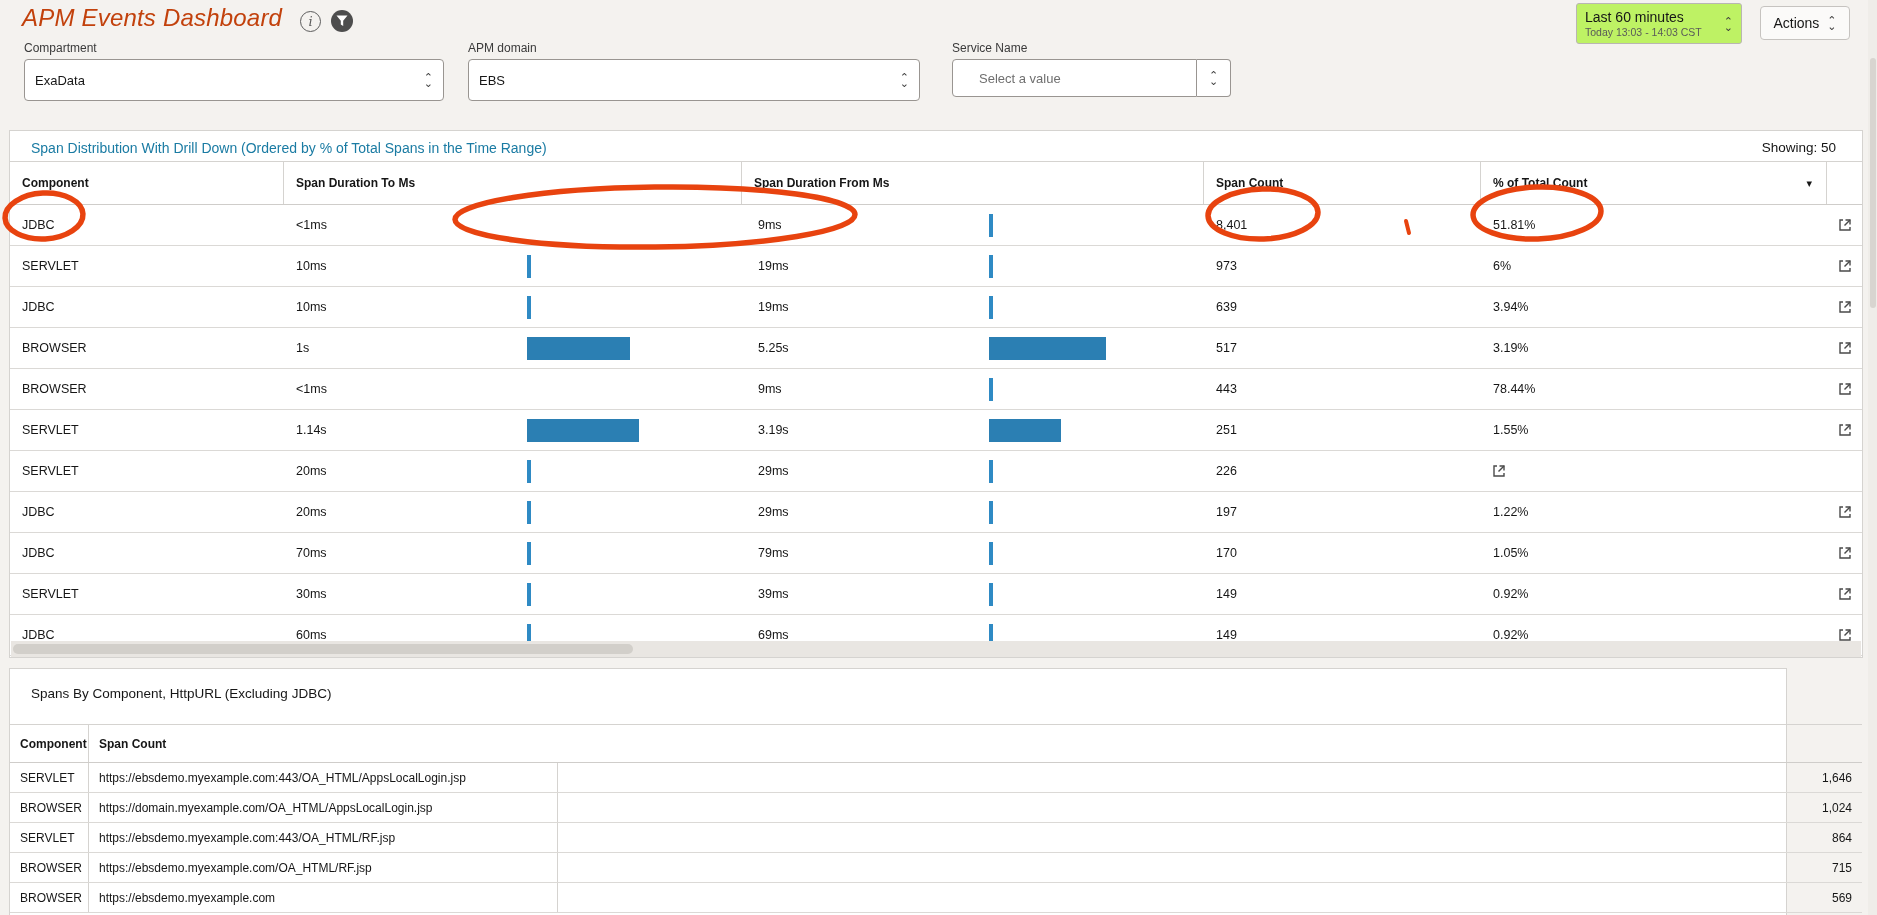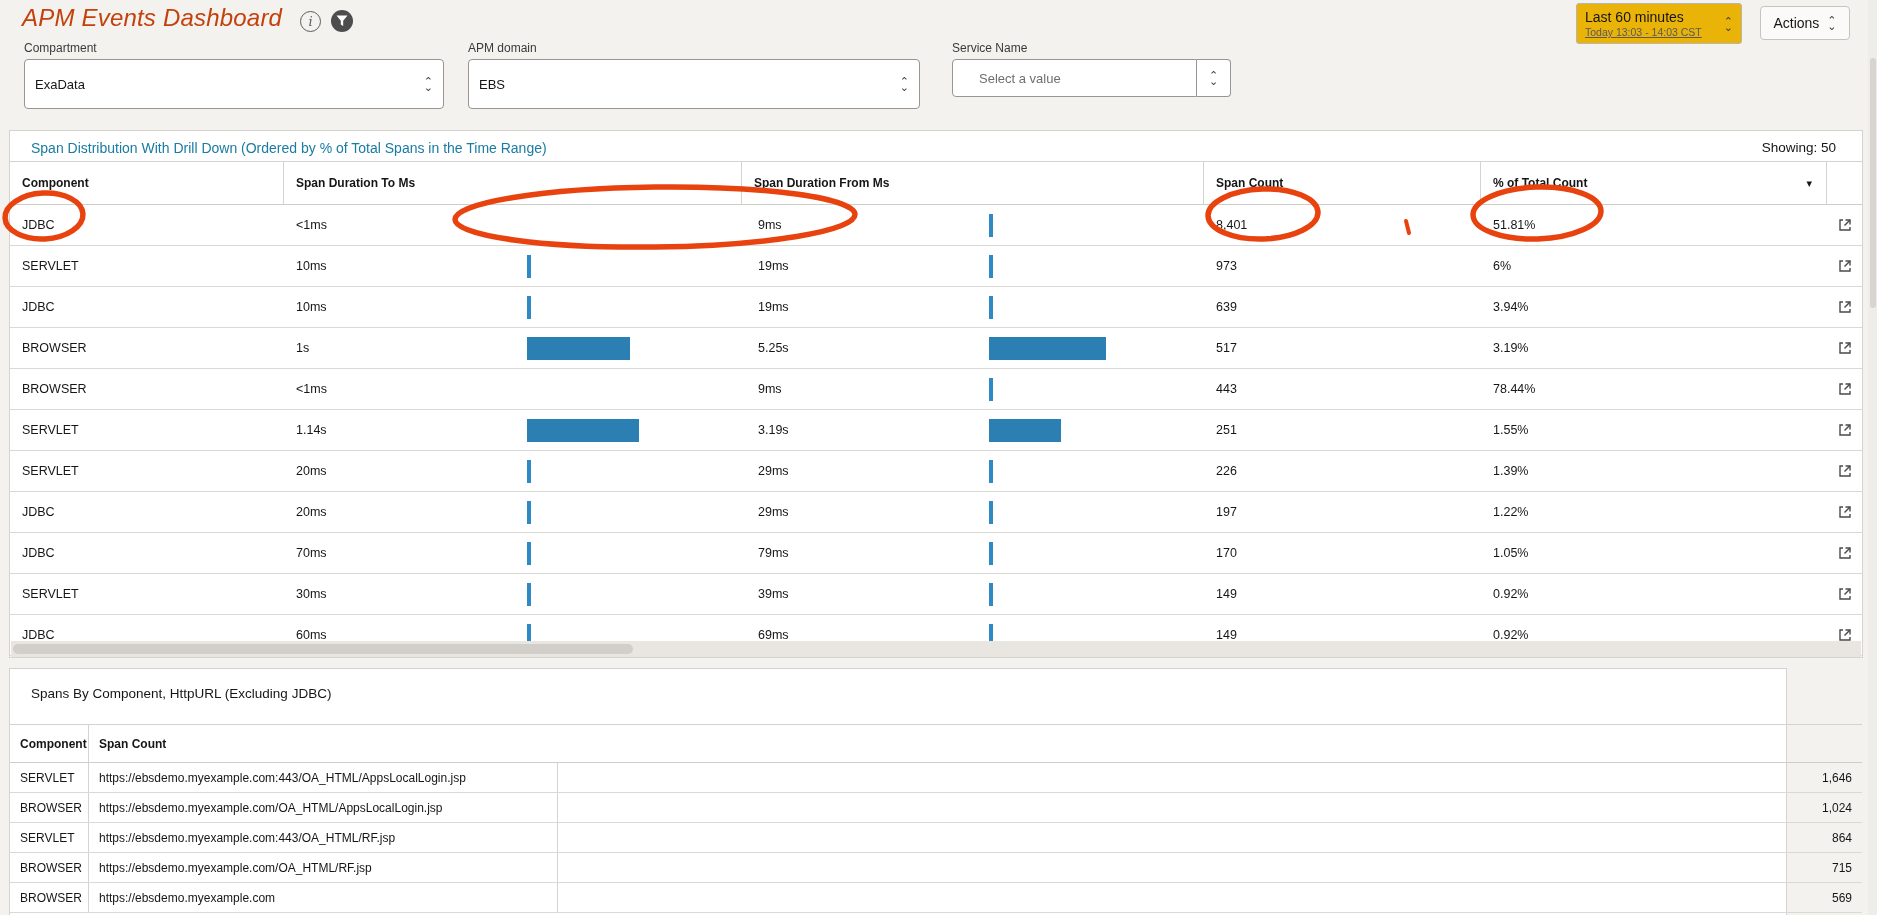--- a/index.html
+++ b/index.html
@@ -13,41 +13,41 @@
   
   .page-title { left:22px; top:4px; font-size:24px; font-weight:400; color:#c2410c; letter-spacing:.2px;font-style:italic; }
   .title-icons { left:300px; top:10px; display:flex; gap:10px; align-items:center; }
   .info-icon { width:21px; height:21px; border:1.6px solid #5c5c5c; border-radius:50%;
     display:flex; align-items:center; justify-content:center;
     font-family:"DejaVu Serif",serif; font-style:italic; font-size:13px; color:#5c5c5c; }
   .funnel-icon { width:22px; height:22px; border-radius:50%; background:#4d4d4d;
     display:flex; align-items:center; justify-content:center; }
 
   .timerange {
-    left:1576px; top:3px; width:166px; height:41px; background:#eab308;
+    left:1576px; top:3px; width:166px; height:41px; background:#bef264;
     border:1px solid #b9b6b2; border-radius:3px; display:flex; align-items:center;
     padding:0 8px; cursor:pointer;
   }
   .timerange .tr-text { flex:1; line-height:1.15; }
   .tr-main { font-size:14px; color:#161616; }
-  .tr-sub { font-size:10.5px; color:#5a5a5a; margin-top:1px;text-decoration:underline; }
+  .tr-sub { font-size:10.5px; color:#5a5a5a; margin-top:1px; }
 
   .actions-btn {
     left:1760px; top:6px; width:90px; height:34px; background:#fbfaf9;
     border:1px solid #c6c3c0; border-radius:4px; display:flex; align-items:center;
     justify-content:center; gap:8px; font-size:14px; cursor:pointer;
   }
 
   .chevrons { display:flex; flex-direction:column; align-items:center; line-height:6px; color:#3c3c3c;
     font-size:11px; }
 
   
   .filter-label { top:41px; font-size:12px; color:#3a3a3a; }
   .select-box {
-    top:59px; height:50px; background:#fff; border:1px solid #999591; border-radius:4px;
+    top:59px; height:42px; background:#fff; border:1px solid #999591; border-radius:4px;
     display:flex; align-items:center; padding:0 10px; font-size:13px; cursor:pointer;
   }
   .select-box .val { flex:1; }
   .combo-input {
     top:59px; height:38px; background:#fff; border:1px solid #999591; border-radius:4px 0 0 4px;
     display:flex; align-items:center; padding:0 26px; font-size:13px;
   }
   .combo-input .placeholder { color:#6f6f6f; }
   .combo-btn {
     top:59px; height:38px; width:34px; background:#fff; border:1px solid #999591;
@@ -261,21 +261,20 @@
             <path d="M7.5 2 H12 V6.5" fill="none" stroke="#4a4a4a" stroke-width="1.4"></path>
             <path d="M12 2 L6.5 7.5" fill="none" stroke="#4a4a4a" stroke-width="1.4"></path>
           </svg>
         </div>
       </div>
       <div class="t1-row">
         <div class="c w-comp">SERVLET</div>
         <div class="c w-from">20ms<div class="dur-bar dur-tick" style="width: 4px;"></div></div>
         <div class="c w-to">29ms<div class="dur-bar dur-tick" style="width: 4px;"></div></div>
         <div class="c w-count">226</div>
-        <div class="c w-pct">1.39%</div>
         <div class="c w-ico drill-icon">
           <svg width="14" height="14" viewBox="0 0 14 14">
             <path d="M5 2 H2 V12 H12 V9" fill="none" stroke="#4a4a4a" stroke-width="1.4"></path>
             <path d="M7.5 2 H12 V6.5" fill="none" stroke="#4a4a4a" stroke-width="1.4"></path>
             <path d="M12 2 L6.5 7.5" fill="none" stroke="#4a4a4a" stroke-width="1.4"></path>
           </svg>
         </div>
       </div>
       <div class="t1-row">
         <div class="c w-comp">JDBC</div>
@@ -348,21 +347,21 @@
       <div class="c w2-count" style="justify-content:flex-start;">Span Count</div>
     </div>
     <div id="t2-body">
         <div class="t2-row">
           <div class="c w2-comp">SERVLET</div>
           <div class="c w2-url">https://ebsdemo.myexample.com:443/OA_HTML/AppsLocalLogin.jsp</div>
           <div class="c w2-count">1,646</div>
         </div>
         <div class="t2-row">
           <div class="c w2-comp">BROWSER</div>
-          <div class="c w2-url">https://ebsdemo.myexample.com/OA_HTML/AppsLocalLogin.jsp</div>
+          <div class="c w2-url">https://domain.myexample.com/OA_HTML/AppsLocalLogin.jsp</div>
           <div class="c w2-count">1,024</div>
         </div>
         <div class="t2-row">
           <div class="c w2-comp">SERVLET</div>
           <div class="c w2-url">https://ebsdemo.myexample.com:443/OA_HTML/RF.jsp</div>
           <div class="c w2-count">864</div>
         </div>
         <div class="t2-row">
           <div class="c w2-comp">BROWSER</div>
           <div class="c w2-url">https://ebsdemo.myexample.com/OA_HTML/RF.jsp</div>

